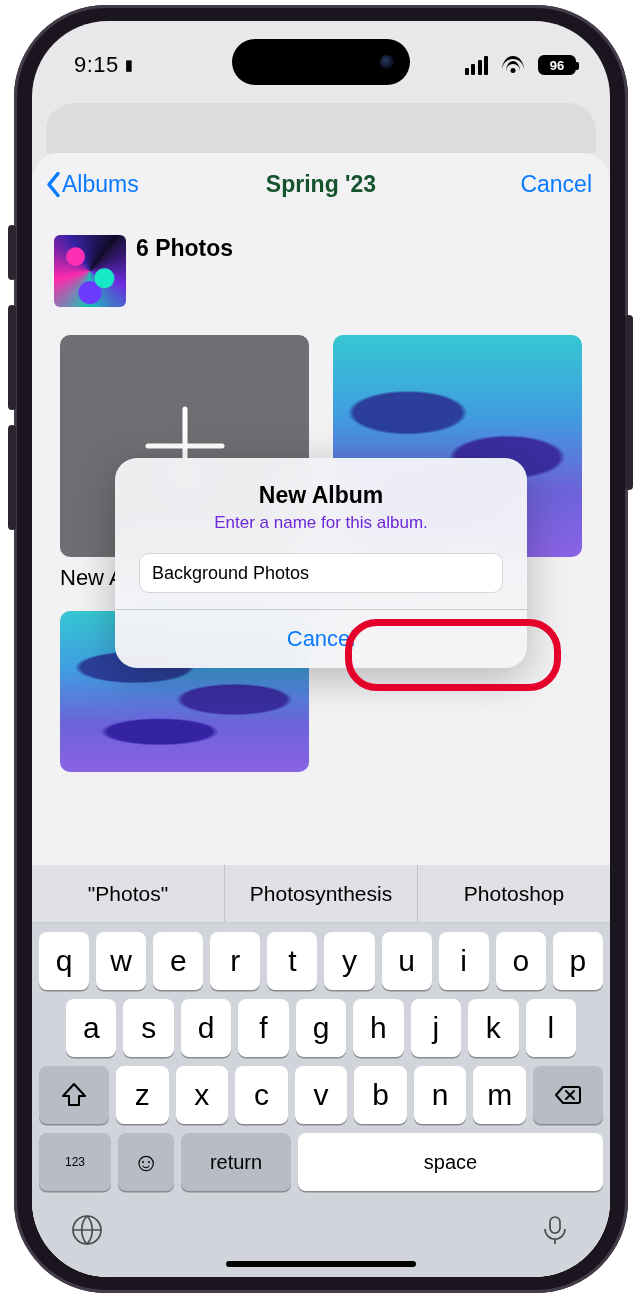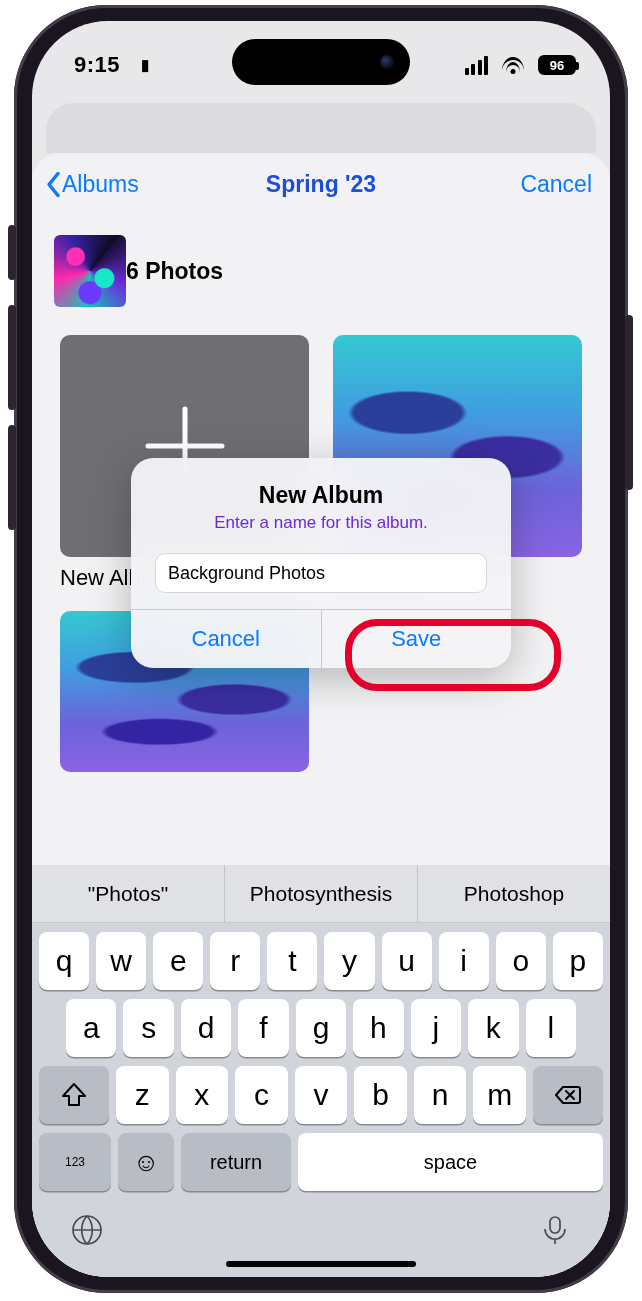--- a/index.html
+++ b/index.html
@@ -51,23 +51,23 @@
   }
 
   
   .status-bar {
     position: absolute;
     top: 24px; left: 0; right: 0; height: 40px;
     display: flex; justify-content: space-between; align-items: center;
     padding: 0 34px 0 42px;
     color: #000;
   }
-  .sb-time { font-size: 22px; font-weight: 700; letter-spacing: .5px; display: flex; align-items: center; gap: 21px; }
+  .sb-time { font-size: 22px; font-weight: 400; letter-spacing: .5px; display: flex; align-items: center; gap: 6px; }
   .sb-glyph { font-size: 15px; }
-  .sb-right { display: flex; align-items: flex-end; gap: 14px; }
+  .sb-right { display: flex; align-items: center; gap: 14px; }
   .cell-bars { display: inline-flex; align-items: flex-end; gap: 2.5px; }
   .cell-bars i { width: 4px; background: #000; border-radius: 1px; display: block; }
   .cell-bars i:nth-child(1){height:7px}
   .cell-bars i:nth-child(2){height:11px}
   .cell-bars i:nth-child(3){height:15px}
   .cell-bars i:nth-child(4){height:19px}
   .wifi-icon { width:22px; height:18px; position:relative; }
   .wifi-icon::before, .wifi-icon::after, .wifi-icon span {
     content:''; position:absolute; border:3px solid #000; border-bottom:none; border-left:none; border-right:none;
     border-radius: 50% 50% 0 0 / 100% 100% 0 0; left:50%; transform:translateX(-50%);
@@ -93,25 +93,25 @@
   .nav {
     position:relative; height:62px;
     display:flex; align-items:center; justify-content:center;
     font-size:23px;
   }
   .nav-back {
     position:absolute; left:14px; top:50%; transform:translateY(-50%);
     color:#0a7aff; font-size:23px; display:flex; align-items:center; gap:0px;
   }
   .nav-back svg { stroke:#0a7aff; }
-  .nav-title { font-weight:600; color:#1d4ed8; }
+  .nav-title { font-weight:600; color:#14532d; }
   .nav-cancel { position:absolute; right:18px; color:#0a7aff; font-size:23px; }
 
   
-  .summary { display:flex; align-items:center; gap:0; padding:20px 22px 10px; }
+  .summary { display:flex; align-items:flex-start; gap:10px; padding:20px 22px 10px; }
   .thumb-swirl {
     width:72px; height:72px; border-radius:6px;
     background: radial-gradient(circle at 30% 30%, #ff2fb5 0 12%, transparent 14%),
                 radial-gradient(circle at 70% 60%, #17e8c7 0 14%, transparent 16%),
                 radial-gradient(circle at 50% 80%, #6a3bff 0 16%, transparent 18%),
                 conic-gradient(from 40deg, #1a0f3a, #6c2bdd, #14c6b5, #ff29ad, #3921a5, #0e0b24);
   }
   .summary-label { font-size:23px; font-weight:700; color:#000; }
 
   
@@ -129,21 +129,21 @@
   }
   .tile-sky2 { aspect-ratio: 1.55/1; }
   .album-name { font-size:22px; color:#000; }
 
   
   .alert-backdrop {
     position:absolute; inset:0;
   }
   .alert {
     position:absolute; top:305px; left:50%; transform:translateX(-50%);
-    width:380px; background:rgba(244,244,247,.96);
+    width:412px; background:rgba(244,244,247,.96);
     border-radius:22px;
     backdrop-filter: blur(20px);
     box-shadow: 0 10px 40px rgba(0,0,0,.25);
     overflow:hidden;
   }
   .alert-body { padding: 24px 20px 16px; text-align:center; }
   .alert-title { font-size:23px; font-weight:600; color:#000; margin-bottom:4px; }
   .alert-msg   { font-size:17px; color:#6d28d9; }
   .alert-input {
     margin: 20px 4px 0;
@@ -285,21 +285,20 @@
 
       <div class="alert-backdrop">
         <div class="alert">
           <div class="alert-body">
             <div class="alert-title">New Album</div>
             <div class="alert-msg">Enter a name for this album.</div>
             <input class="alert-input" type="text" value="Background Photos" style="">
           </div>
           <div class="alert-buttons">
             <button class="alert-btn">Cancel</button>
-            <button class="alert-btn save">Save</button>
           </div>
         </div>
         <div class="annotation-ring" style="top:466px; left:313px; width:216px; height:72px;"></div>
       </div>
 
       <div class="keyboard">
         <div class="predict-row">
           <div class="predict">"Photos"</div>
           <div class="predict">Photosynthesis</div>
           <div class="predict">Photoshop</div>

